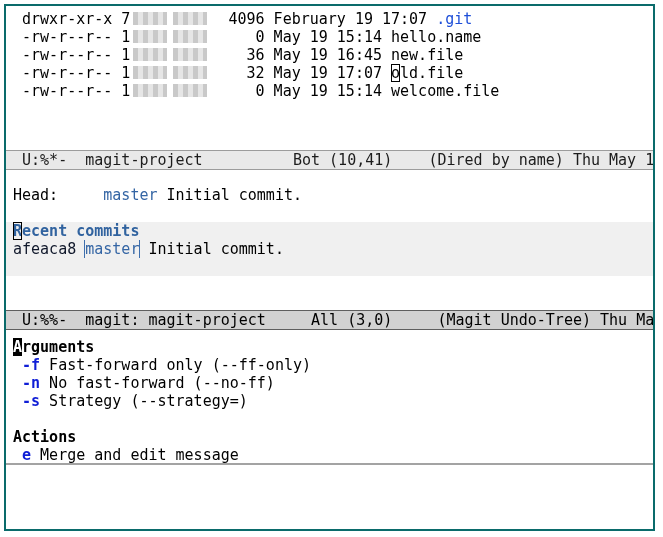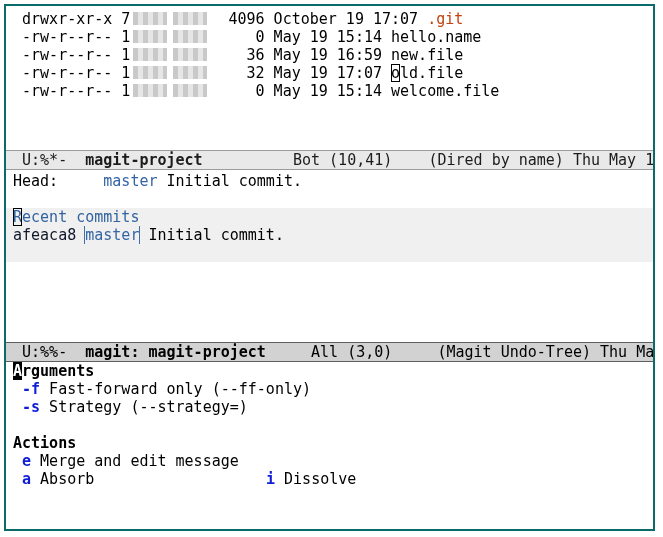--- a/index.html
+++ b/index.html
@@ -8,36 +8,36 @@
     font-family:"DejaVu Sans Mono","Liberation Mono",monospace;
     font-size:15px;line-height:18px;color:#000;
   }
   .frame{
     position:absolute;left:4px;top:4px;width:647px;height:523px;
     border:2px solid #0a6b6b;background:#fff;overflow:hidden;
     display:flex;flex-direction:column;
   }
   .win{overflow:hidden;flex:none;}
   .w-dired{height:144px;padding-top:4px;box-sizing:border-box;}
-  .w-status{height:172px;padding-top:2px;box-sizing:border-box;}
-  .w-transient{height:176px;padding-top:0;box-sizing:border-box;}
+  .w-status{height:140px;padding-top:16px;box-sizing:border-box;}
+  .w-transient{height:133px;padding-top:8px;box-sizing:border-box;}
   .line{min-height:18px;height:18px;white-space:pre;padding-left:7px;overflow:hidden;}
   .modeline{
     height:20px;box-sizing:border-box;white-space:pre;overflow:hidden;
     padding-left:7px;flex:none;
   }
   .ml-inactive{background:#e9e9e9;border-top:1px solid #9c9c9c;border-bottom:1px solid #9c9c9c;color:#1c1c1c;}
   .ml-active{background:#d2d2d2;border-top:1px solid #5f5f5f;border-bottom:1px solid #5f5f5f;color:#000;}
-  .modeline b{font-weight:bold;}
+  .modeline b{font-weight:normal;}
   .hl{background:#f0f0f0;}
   .key{color:#0f1ed6;font-weight:bold;}
-  .dirname{color:#c2410c;}
+  .dirname{color:#1d4ed8;}
   .branch{color:#3465a4;}
   .branch-box{color:#3465a4;outline:1px solid #3e6fae;outline-offset:0;}
-  .sec-heading{color:#31639f;font-weight:normal;}
+  .sec-heading{color:#31639f;font-weight:bold;}
   .heading{font-weight:bold;color:#000;}
   .hash{color:#0f172a;}
   .cur-hollow{outline:1px solid #000;outline-offset:-1px;}
   .cur-solid{background:#000;color:#fff;}
   .redacted{
     display:inline-block;width:34px;height:13px;vertical-align:-1px;
     margin:0 3px 0 3px;
     background-image:
       repeating-linear-gradient(90deg,#c9c9c9 0 5px,#e6e6e6 5px 10px),
       repeating-linear-gradient(0deg,rgba(255,255,255,.65) 0 4px,rgba(150,150,150,.28) 4px 8px);
@@ -46,23 +46,23 @@
   .acol{display:inline-block;width:253px;white-space:pre;}
   .divider{height:2px;background:#a3a3a3;flex:none;}
   .echo{flex:1;background:#fff;}
 </style>
 </head>
 <body>
 
 <div class="frame">
 
   <div class="win w-dired" id="dired-window">
-      <div class="line"><span> drwxr-xr-x 7</span><span class="redacted"></span><span class="redacted"></span><span>  4096 October 19 17:07 </span><span class="dirname">.git</span></div>
+      <div class="line"><span> drwxr-xr-x 7</span><span class="redacted"></span><span class="redacted"></span><span>  4096 February 19 17:07 </span><span class="dirname">.git</span></div>
       <div class="line"><span> -rw-r--r-- 1</span><span class="redacted"></span><span class="redacted"></span><span>     0 May 19 15:14 </span><span>hello.name</span></div>
-      <div class="line"><span> -rw-r--r-- 1</span><span class="redacted"></span><span class="redacted"></span><span>    36 May 19 16:59 </span><span>new.file</span></div>
+      <div class="line"><span> -rw-r--r-- 1</span><span class="redacted"></span><span class="redacted"></span><span>    36 May 19 16:45 </span><span>new.file</span></div>
       <div class="line"><span> -rw-r--r-- 1</span><span class="redacted"></span><span class="redacted"></span><span>    32 May 19 17:07 </span><span><span class="cur-hollow">o</span>ld.file</span></div>
       <div class="line"><span> -rw-r--r-- 1</span><span class="redacted"></span><span class="redacted"></span><span>     0 May 19 15:14 </span><span>welcome.file</span></div>
     </div>
 
   <div class="modeline ml-inactive"><span> U:%*-  </span><b>magit-project</b><span>          Bot (10,41)    (Dired by name) Thu May 19 17:07</span></div>
 
   <div class="win w-status">
     <div class="line"><span>Head:     </span><span class="branch">master</span><span> Initial commit.</span></div>
     <div class="line"></div>
     <div class="hl">
@@ -71,20 +71,21 @@
       <div class="line"></div>
     </div>
   </div>
 
   <div class="modeline ml-active"><span> U:%%-  </span><b>magit: magit-project</b><span>     All (3,0)     (Magit Undo-Tree) Thu May 19</span></div>
 
   <div class="win w-transient">
     <div class="line"><span class="heading"><span class="cur-solid">A</span>rguments</span></div>
     <div id="transient-args">
         <div class="line"> <span class="key">-f</span><span> Fast-forward only (--ff-only)</span></div>
+        <div class="line"> <span class="key">-n</span><span> No fast-forward (--no-ff)</span></div>
         <div class="line"> <span class="key">-s</span><span> Strategy (--strategy=)</span></div>
       </div>
     <div class="line"></div>
     <div class="line"><span class="heading">Actions</span></div>
     <div id="transient-actions">
         <div class="line"><span class="acol"> <span class="key">e</span><span> Merge and edit message</span></span></div>
         <div class="line"><span class="acol"> <span class="key">a</span><span> Absorb</span></span><span class="key">i</span><span> Dissolve</span></div>
       </div>
   </div>
 

